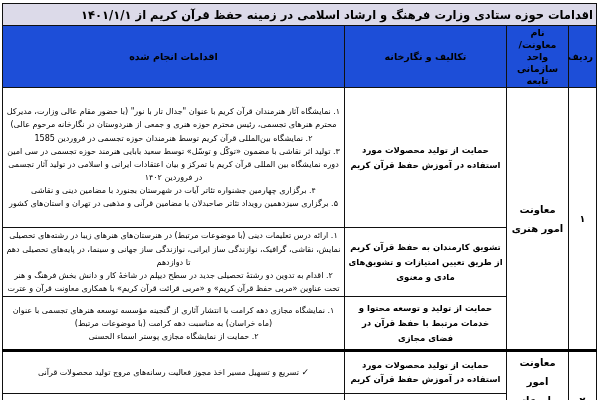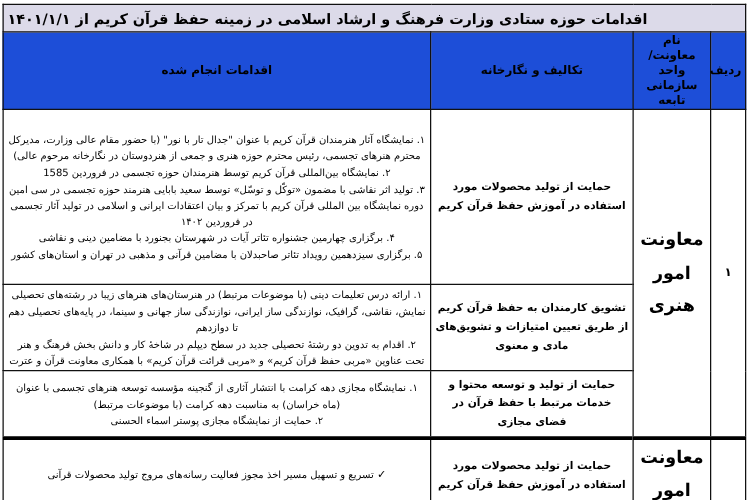--- a/index.html
+++ b/index.html
@@ -24,21 +24,21 @@
   table.main td {
     border: 1px solid #111111;
     vertical-align: middle;
     padding: 1px 3px;
     color: #000000;
     box-sizing: border-box;
   }
   td.title-cell {
     height: 22px;
     background: #dcdae9;
-    text-align: left;
+    text-align: right;
     font-weight: bold;
     font-size: 11.5px;
     border-top: 3px solid #000;
     border-left: 2px solid #000;
     border-right: 2px solid #000;
   }
   tr.header-row td {
     height: 26px;
     background: #1d4ed8;
     text-align: center;
@@ -51,21 +51,21 @@
   tr.bottom-row td { border-bottom: 2px solid #000; }
 
   td.rowno-cell {
     text-align: center;
     font-weight: bold;
     font-size: 9.5px;
   }
   td.unit-cell {
     text-align: center;
     font-weight: bold;
-    font-size: 14px;
+    font-size: 10px;
     line-height: 1.9;
     padding: 2px 4px;
   }
   td.task-cell {
     text-align: center;
     font-weight: bold;
     font-size: 8.5px;
     line-height: 1.75;
     padding: 2px 5px;
     margin-top: 17px;

